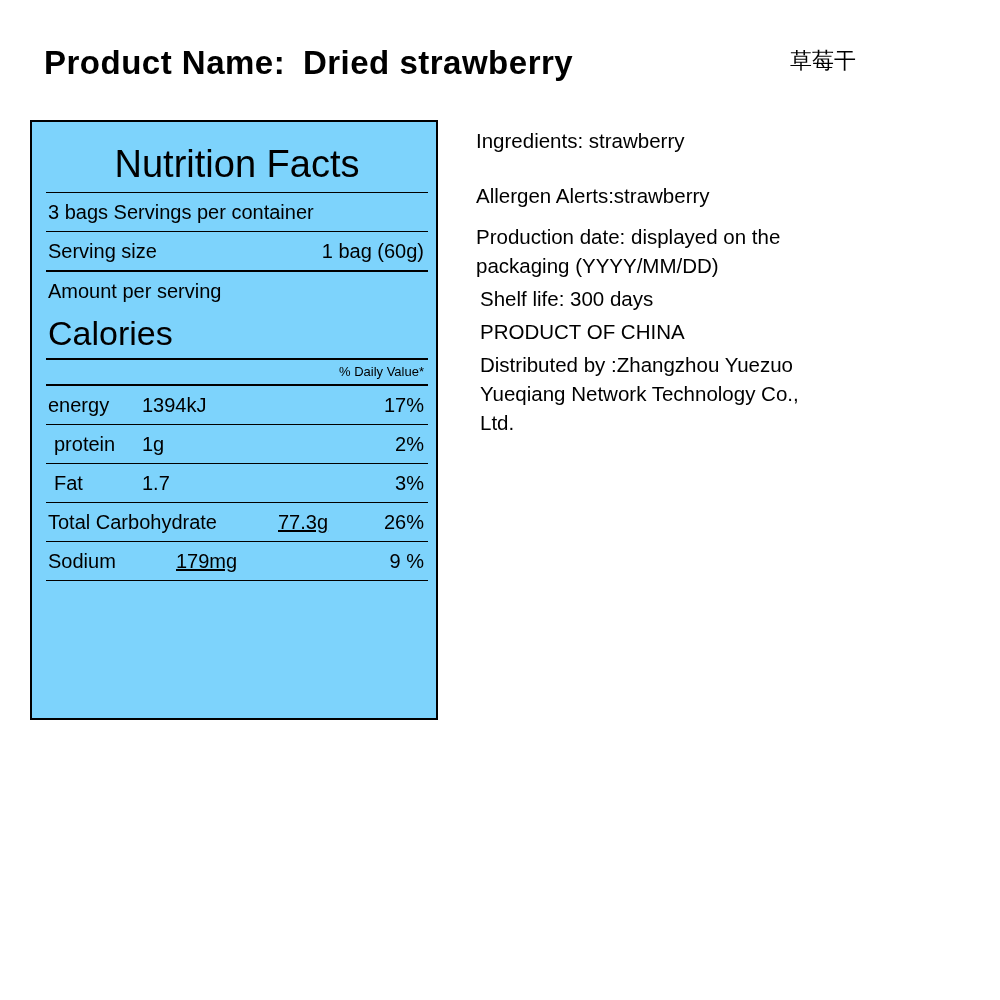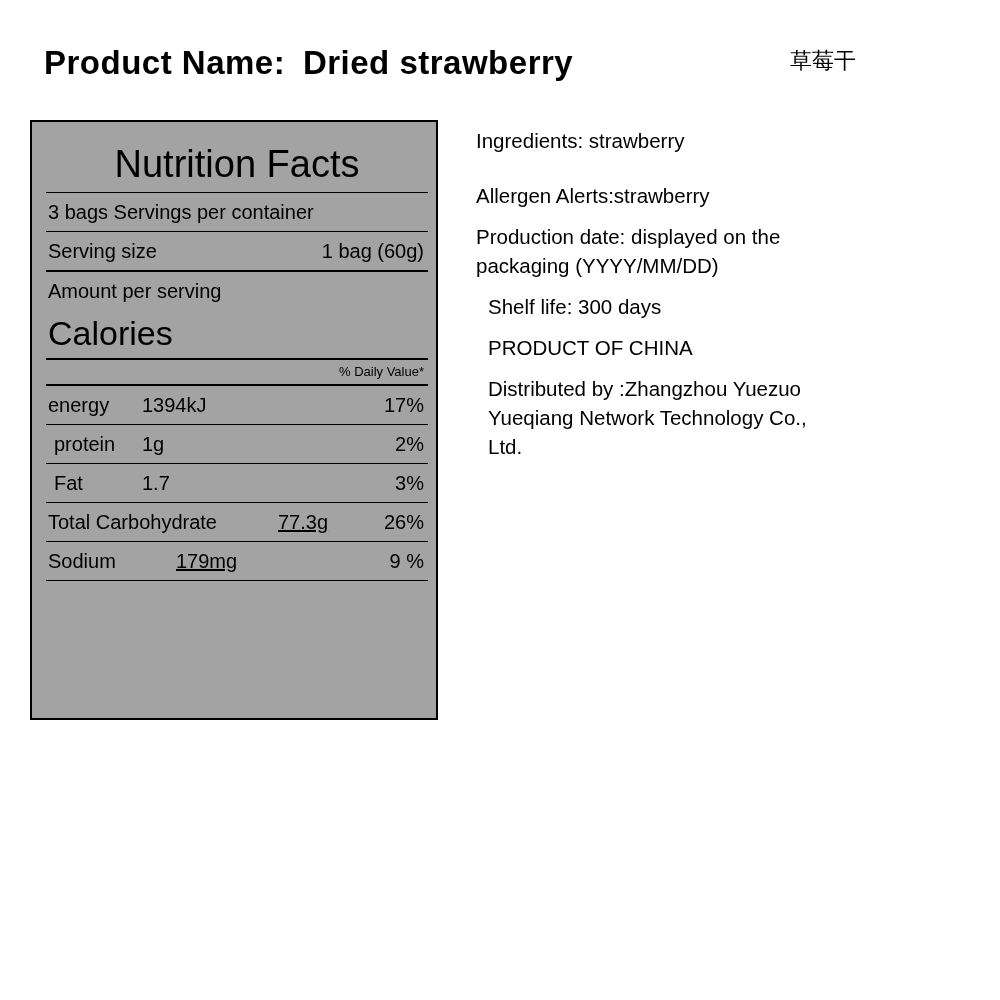--- a/index.html
+++ b/index.html
@@ -44,21 +44,21 @@
 
   
   #nutrition-panel {
     position: absolute;
     left: 30px;
     top: 120px;
     width: 408px;
     height: 600px;
     border: 2px solid #000000;
     box-sizing: border-box;
-    background: #a3a3a3;
+    background: #7dd3fc;
   }
   #nf-inner {
     position: absolute;
     left: 14px;
     top: 18px;
     width: 382px;
   }
   .nf-title {
     font-size: 38px;
     text-align: center;
@@ -113,21 +113,21 @@
     line-height: 29px;
   }
   #info-column .line { white-space: pre-wrap; }
   #net-line {
     font-size: 21px;
     margin-bottom: 18px;
   }
   #ingredients-line { margin-bottom: 26px; }
   #allergen-line { margin-bottom: 12px; }
   #production-line { margin-bottom: 0px; }
-  .tight { margin: 12px; }
+  .tight { margin: 4px; }
   #address-line { text-indent: 0; }
 </style>
 </head>
 <body>
 
 <div id="header">
   <div id="product-title">
     <span class="label">Product Name:</span>
     <span>Dried strawberry</span>
   </div>

